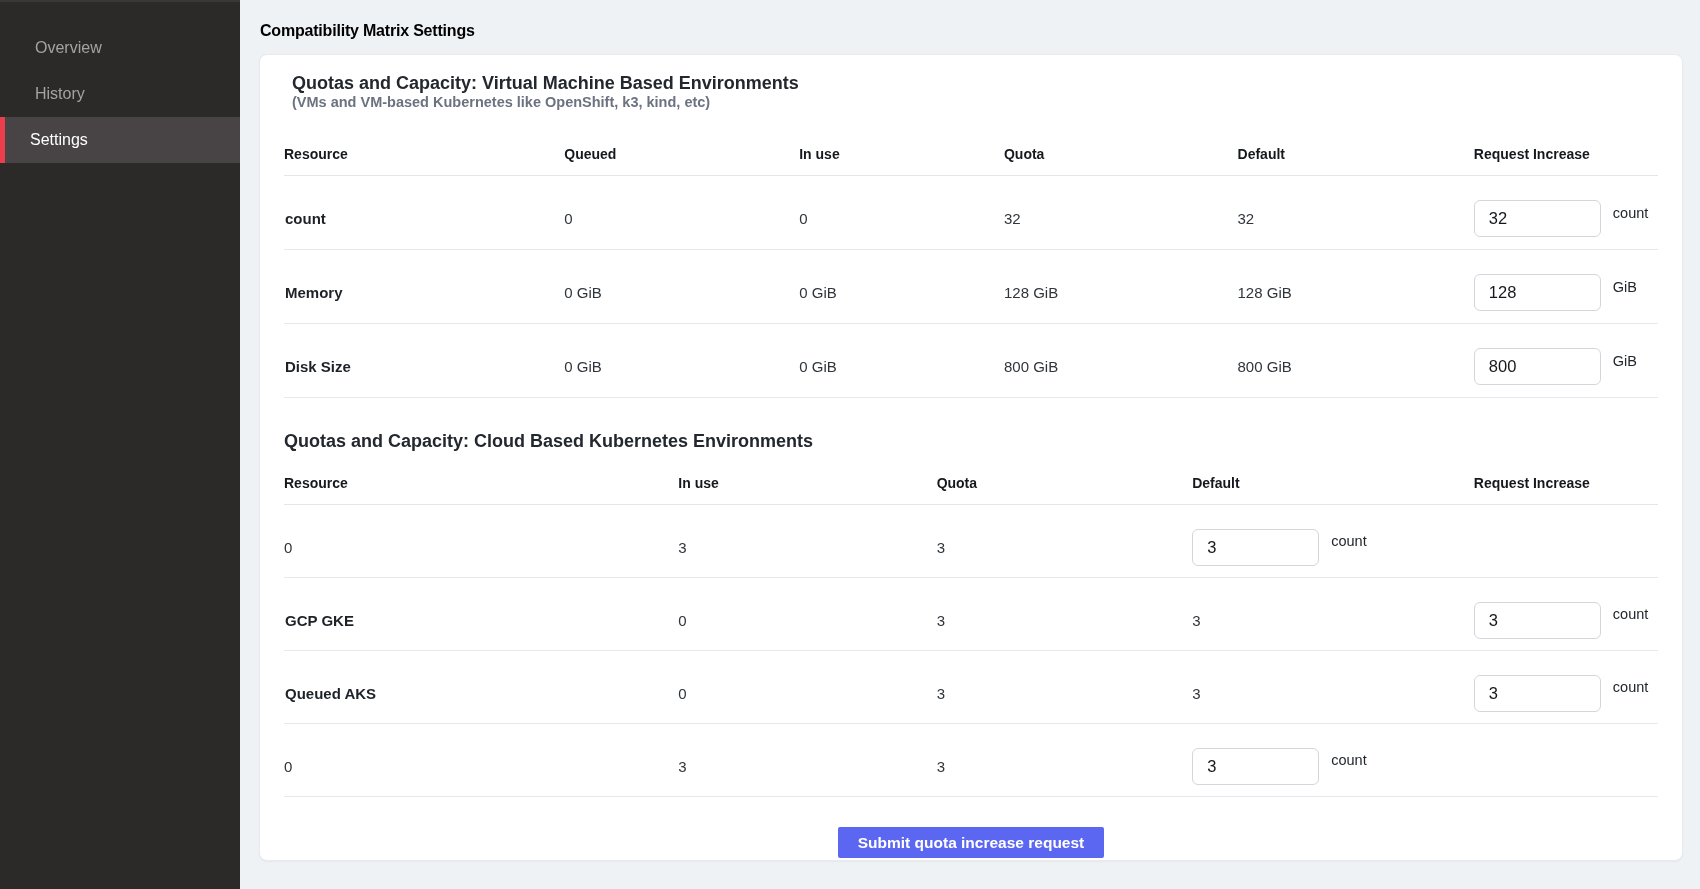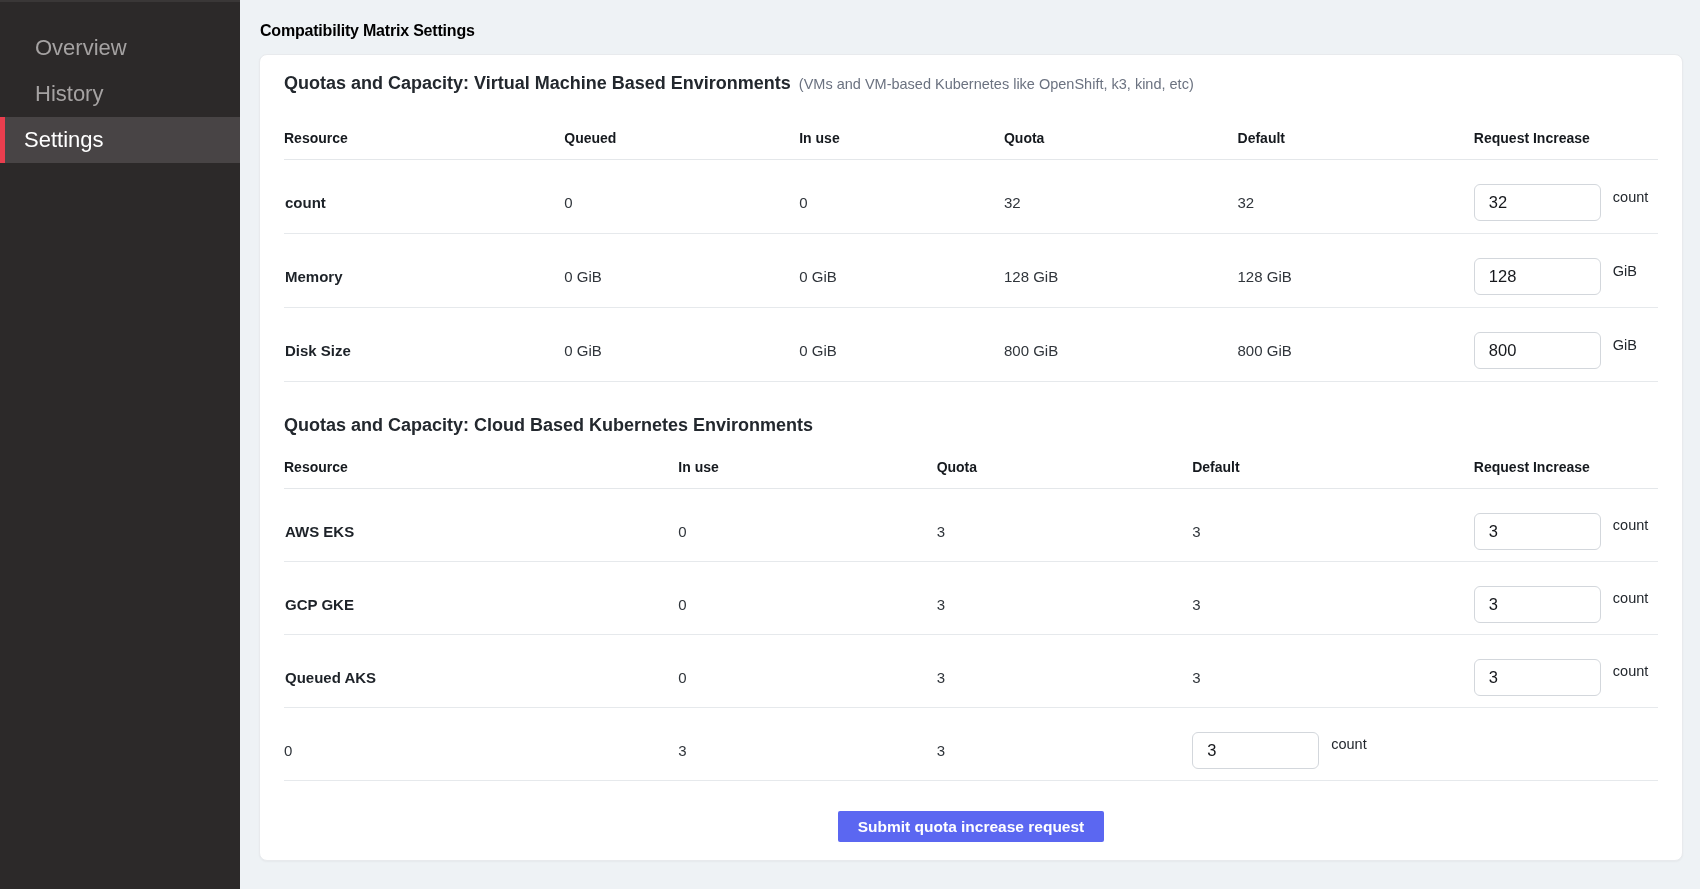--- a/index.html
+++ b/index.html
@@ -14,55 +14,55 @@
   
   .sidebar {
     width:240px; min-width:240px; height:889px;
     background:#2c2929;
     border-top:2px solid #3a3737;
     padding-top:23px;
   }
   .nav-item {
     height:46px; display:flex; align-items:center;
     padding-left:30px;
-    font-size:22px; color:#a5a2a2;
+    font-size:16px; color:#a5a2a2;
     cursor:pointer;
     border-left:5px solid transparent;
   }
   .nav-item.active {
     background:#484445;
     color:#ffffff;
     border-left-color:#ea3e4e;
-    padding-left:19px;
+    padding-left:25px;
   }
 
   
   .main { flex:1; padding:12px 17px 0 19px; }
   .page-title {
     font-size:16px; font-weight:700; color:#000000;
     letter-spacing:-0.2px;
     margin:10px 0 14px 1px;
   }
   .card {
     background:#ffffff;
     border:1px solid #e8eaed;
     border-radius:8px;
     box-shadow:0 1px 2px rgba(0,0,0,0.04);
     padding:0 24px;
     height:807px;
   }
 
   .section-head { display:flex; align-items:baseline; }
-  .section-head.first  { padding-top:17px; }
+  .section-head.first  { padding-top:17px;flex-direction:column; }
   .section-head.second { padding-top:32px; }
   .section-title {
     font-size:18px; font-weight:700; color:#23282e; line-height:22px;
   }
   .section-subtitle {
-    font-size:14.5px; color:#6b7280; margin-left:8px;
+    font-size:14.5px; color:#6b7280; margin-left:8px;font-weight:bold;
   }
 
   .thead {
     display:grid; align-items:end;
     border-bottom:1px solid #e4e7ea;
   }
   .thead-1 { padding:36px 0 13px; }
   .thead-2 { padding:23px 0 13px; }
   .th {
     font-size:14px; font-weight:700; color:#15191e;
@@ -173,21 +173,20 @@
           <span class="section-title">Quotas and Capacity: Cloud Based Kubernetes Environments</span>
         </div>
         <div class="thead thead-2 grid-5">
           <div class="th">Resource</div>
           <div class="th">In use</div>
           <div class="th">Quota</div>
           <div class="th">Default</div>
           <div class="th">Request Increase</div>
         </div>
         <div class="trow trow-2 grid-5">
-          <div class="cell resource">AWS EKS</div>
           <div class="cell">0</div>
           <div class="cell">3</div>
           <div class="cell">3</div>
           <div class="cell request">
             <input type="text" class="qty-input" value="3" style="">
             <span class="unit">count</span>
           </div>
         </div>
         <div class="trow trow-2 grid-5">
           <div class="cell resource">GCP GKE</div>

